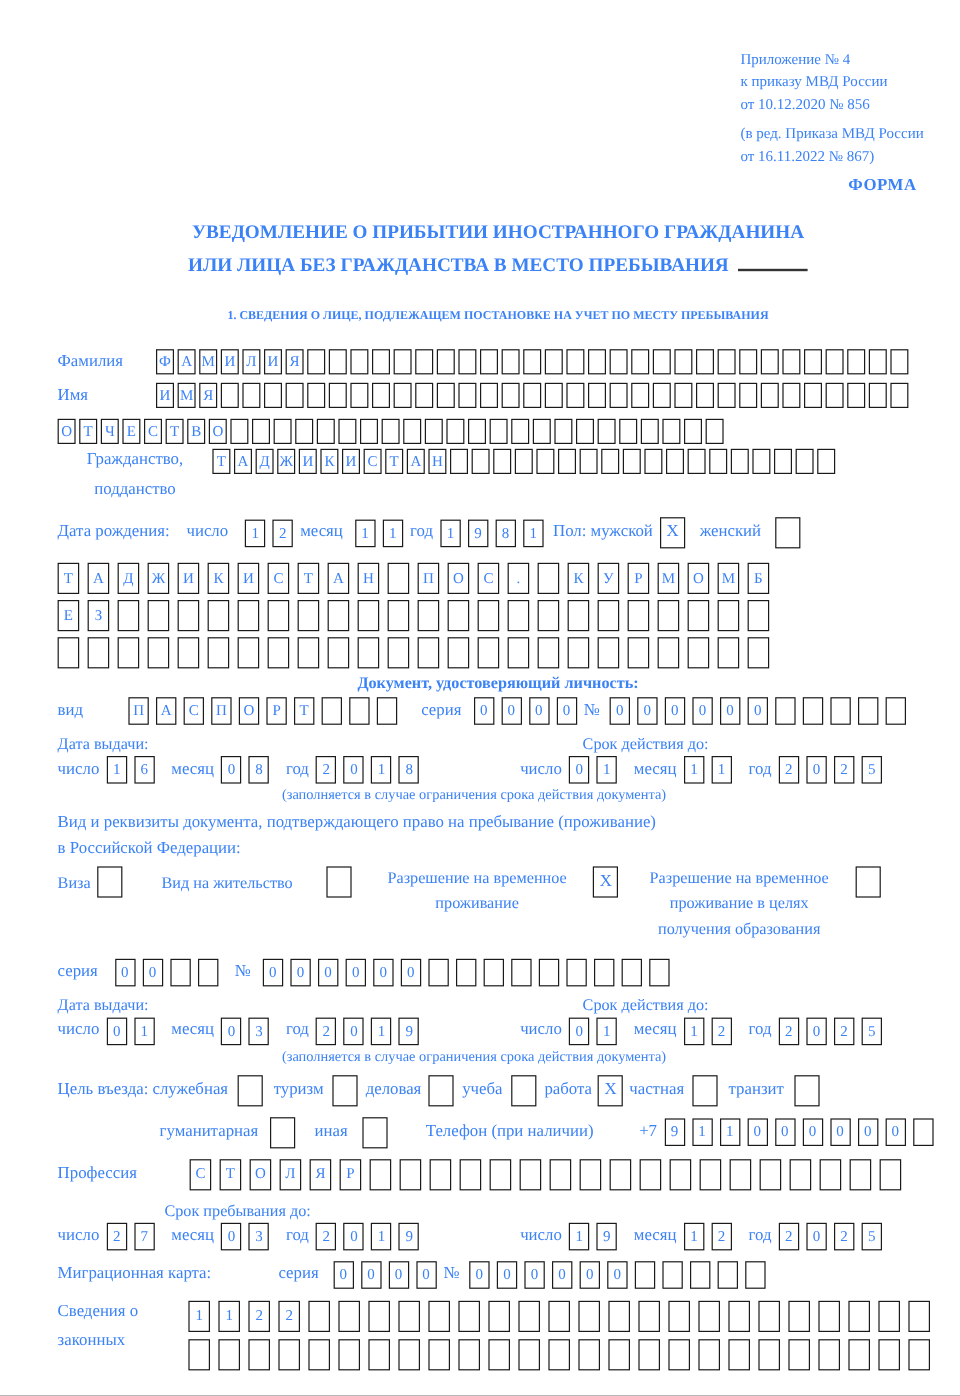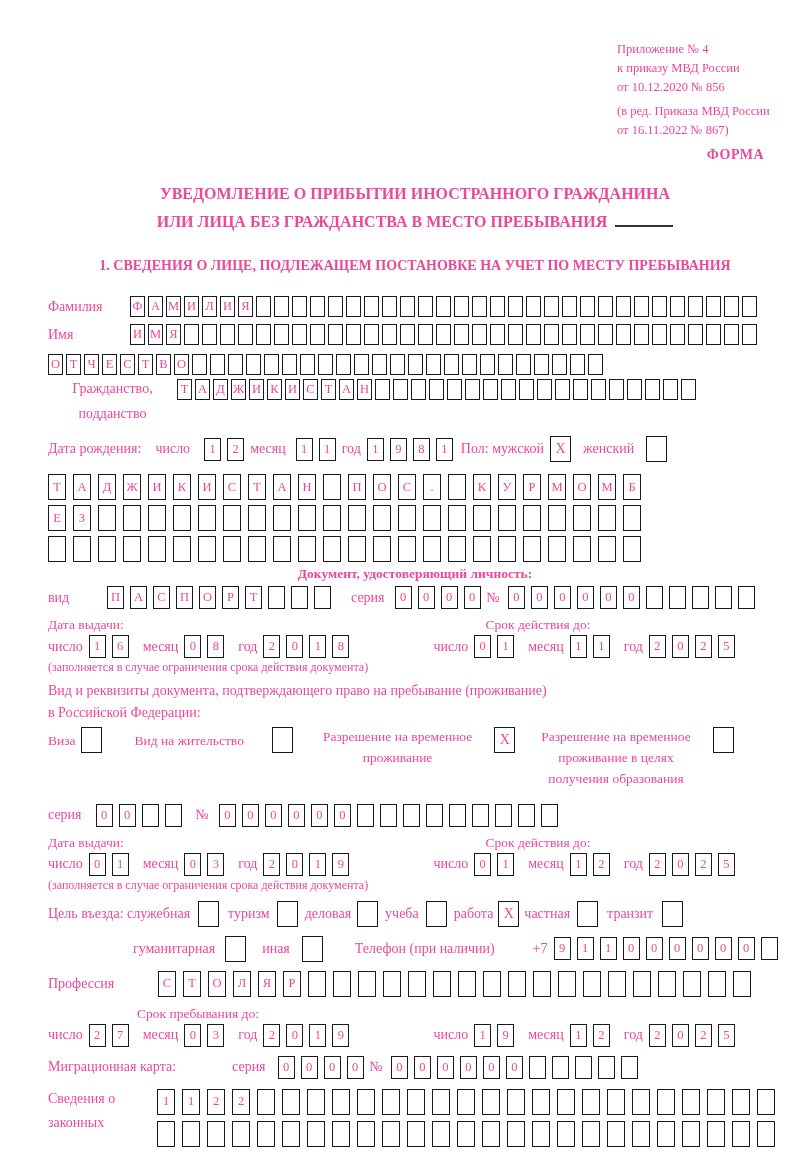--- a/index.html
+++ b/index.html
@@ -1,45 +1,45 @@
 <!DOCTYPE html>
 <html><head>
 <meta charset="utf-8">
 <style>
   html,body{margin:0;padding:0;background:#888;}
   .page{
-    width:800px;height:1163px;background:#ffffff;color:#ec4899;
+    width:800px;height:1163px;background:#ffffff;color:#3b82f6;
     font-family:"Liberation Serif","DejaVu Serif",serif;
     position:relative;box-sizing:border-box;
     padding:0 18px 0 48px;overflow:hidden;
   }
   .appendix{position:absolute;left:617px;top:40px;font-size:12.5px;line-height:1.5;}
   .appendix .ln4{margin-top:6px;}
   .forma{position:absolute;right:36px;top:147px;font-weight:bold;font-size:14px;letter-spacing:.5px;}
   .title{padding-top:180px;text-align:center;font-weight:bold;font-size:16px;line-height:1.75;}
   .title .blank{display:inline-block;width:58px;border-bottom:2px solid #333;height:13px;margin-left:8px;}
-  .sec1{margin-top:22px;font-weight:bold;font-size:14px;text-align:center;}
+  .sec1{margin-top:22px;font-weight:bold;font-size:10px;text-align:center;}
   .lbl{font-size:14px;white-space:nowrap;}
   .row{display:flex;align-items:center;}
   .cells{display:flex;flex:0 0 auto;}
   .cell{width:15px;height:21px;border:1.6px solid #1a1a1a;margin-right:3px;
         display:flex;align-items:center;justify-content:center;
         font-size:12.5px;box-sizing:border-box;flex:0 0 auto;background:#fff;}
   .cells.mid .cell{width:17px;height:23px;margin-right:6px;}
   .cells.wide .cell{width:18px;height:26px;margin-right:7px;}
   .cbx{width:21px;height:26px;border:1.7px solid #1a1a1a;display:inline-flex;
        align-items:center;justify-content:center;font-size:14px;flex:0 0 auto;
        box-sizing:border-box;background:#fff;}
   .dates-head{display:flex;font-size:13.5px;margin-bottom:2px;}
   .dh-left{width:340px;text-align:left;}
   .dh-right{width:300px;text-align:center;}
   .dategroup{display:flex;align-items:center;}
   .dategroup .lbl{margin-right:6px;}
   .dategroup .cells{margin-right:8px;}
-  .note-right{text-align:left;padding-right:40px;font-size:12px;margin-top:2px;}
+  .note-right{text-align:center;padding-right:40px;font-size:12px;margin-top:2px;}
   .lblcol{line-height:1.75;font-size:14px;}
   .stack{display:flex;align-items:flex-start;}
   .cbgroup{display:flex;align-items:flex-start;}
   .cblabel{font-size:13.5px;text-align:center;line-height:1.55;}
 </style>
 </head>
 <body>
 
 <div class="page">
 

